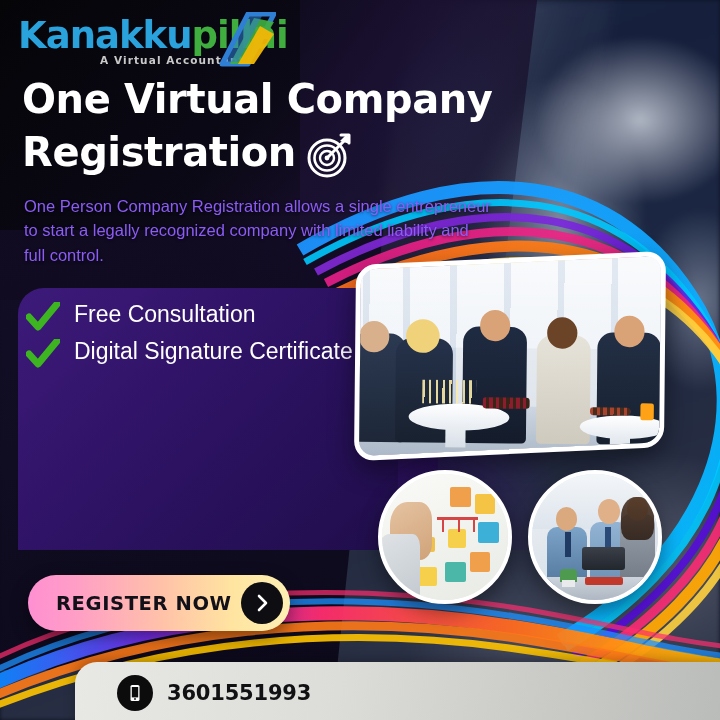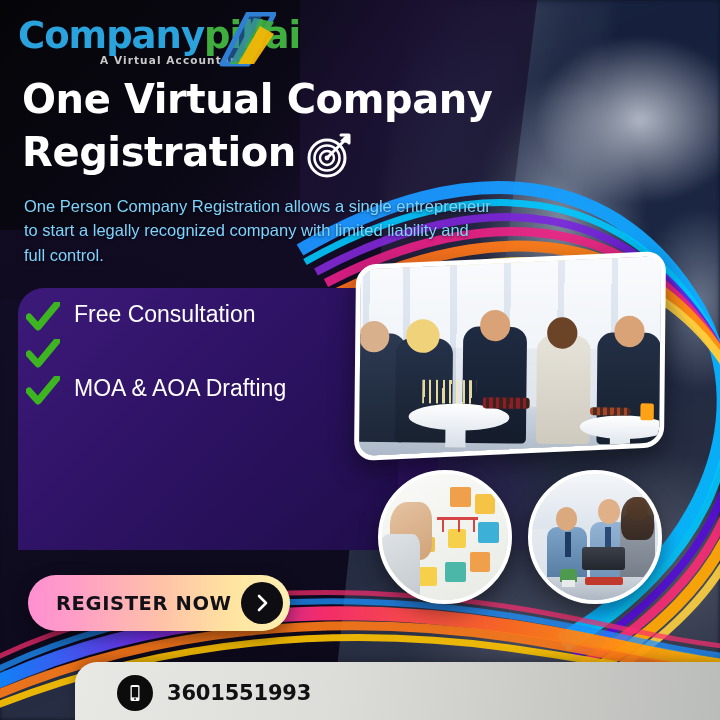--- a/index.html
+++ b/index.html
@@ -80,21 +80,21 @@
     font-size:40px; line-height:1.18; font-weight:700;
     letter-spacing:-0.4px;
     font-family:"DejaVu Sans", sans-serif;
   }
   .headline .line2 { display:flex; align-items:center; gap:7px; }
   .target-icon { flex:0 0 auto; margin-top:4px; }
 
   
   .description {
     position:absolute; left:24px; top:194px; width:470px;
-    color:#7dd3fc; font-size:16.5px; line-height:1.48;
+    color:#8b5cf6; font-size:16.5px; line-height:1.48;
     text-shadow:0 1px 3px rgba(0,0,0,.6);
   }
 
   
   .feature-panel {
     position:absolute; left:18px; top:288px; width:420px; height:262px;
     background:linear-gradient(135deg,#3d1a7a 0%, #2f1366 40%, #261057 70%, #1e0d47 100%);
     border-top-left-radius:26px;
   }
   .feature-panel::after {
@@ -248,21 +248,21 @@
 
     <path d="M-20,690 C140,612 330,598 520,628 C610,642 670,660 740,668" fill="none" stroke="url(#rbBottom)" stroke-width="14" opacity="0.95"></path>
     <path d="M-20,702 C150,626 340,610 528,640 C616,654 676,670 740,678" fill="none" stroke="#ff7a18" stroke-width="9" opacity="0.9"></path>
     <path d="M-20,712 C160,638 348,622 536,652 C622,664 682,680 740,688" fill="none" stroke="#ffc400" stroke-width="7" opacity="0.9"></path>
     <path d="M-20,678 C130,600 320,586 512,616 C604,630 664,650 740,658" fill="none" stroke="#1e90ff" stroke-width="6" opacity="0.75"></path>
     <path d="M-20,666 C120,592 310,578 504,606 C598,620 658,640 740,648" fill="none" stroke="#ff2d6f" stroke-width="5" opacity="0.7"></path>
   </svg>
 
   <div class="logo">
     <div class="logo-word">
-      <span class="logo-kanakku">Company</span><span class="logo-pillai">pillai</span>
+      <span class="logo-kanakku">Kanakku</span><span class="logo-pillai">pillai</span>
     </div>
     <div class="logo-tagline">A Virtual Accountant</div>
     <svg class="logo-mark" width="58" height="56" viewBox="0 0 58 56">
       <path d="M4,52 L30,2 L56,2 L30,52 Z" fill="none" stroke="#2f7fd4" stroke-width="5" stroke-linejoin="round"></path>
       <path d="M12,52 L36,6 L56,10 L32,52 Z" fill="#3fae3f" opacity="0.92"></path>
       <path d="M20,52 L42,14 L56,22 L36,52 Z" fill="#f2b705" opacity="0.95"></path>
       <path d="M6,50 L30,4 L44,4 L20,50 Z" fill="#2f7fd4" opacity="0.55"></path>
     </svg>
   </div>
 
@@ -289,26 +289,21 @@
     <div class="feature-item">
       <svg class="check" width="34" height="30" viewBox="0 0 34 30">
         <path d="M3,15 L12,25 L31,2" fill="none" stroke="#3cb521" stroke-width="7" stroke-linecap="round" stroke-linejoin="round"></path>
       </svg>
       <div class="feature-text">Free Consultation</div>
     </div>
     <div class="feature-item">
       <svg class="check" width="34" height="30" viewBox="0 0 34 30">
         <path d="M3,15 L12,25 L31,2" fill="none" stroke="#3cb521" stroke-width="7" stroke-linecap="round" stroke-linejoin="round"></path>
       </svg>
-    </div>
-    <div class="feature-item">
-      <svg class="check" width="34" height="30" viewBox="0 0 34 30">
-        <path d="M3,15 L12,25 L31,2" fill="none" stroke="#3cb521" stroke-width="7" stroke-linecap="round" stroke-linejoin="round"></path>
-      </svg>
-      <div class="feature-text">MOA &amp; AOA Drafting</div>
+      <div class="feature-text">Digital Signature Certificate</div>
     </div>
   </div>
 
   <div class="cta">
     <span class="cta-label">REGISTER NOW</span>
     <span class="cta-arrow">
       <svg width="20" height="20" viewBox="0 0 20 20">
         <path d="M7,3 L14,10 L7,17" fill="none" stroke="#fff" stroke-width="2.6" stroke-linecap="round" stroke-linejoin="round"></path>
       </svg>
     </span>

